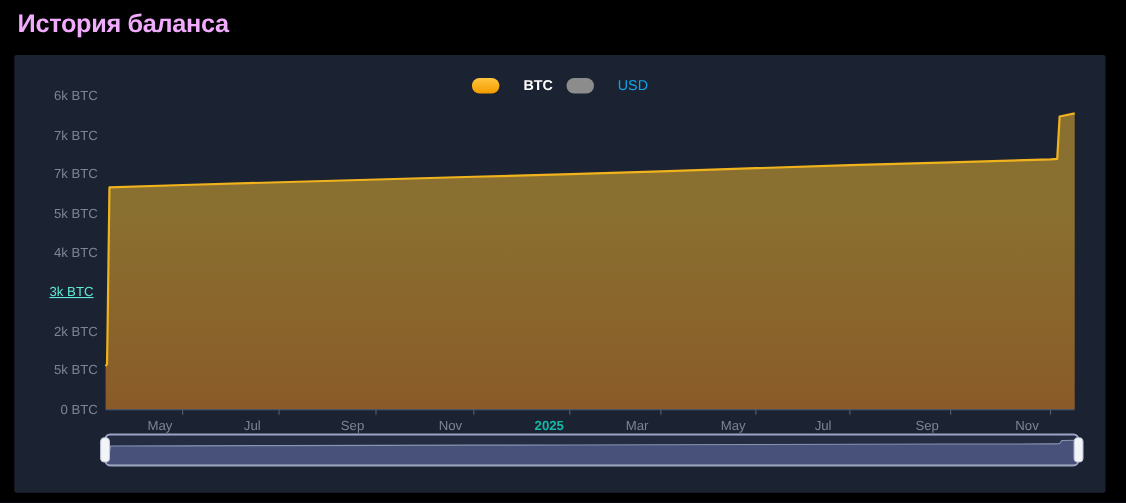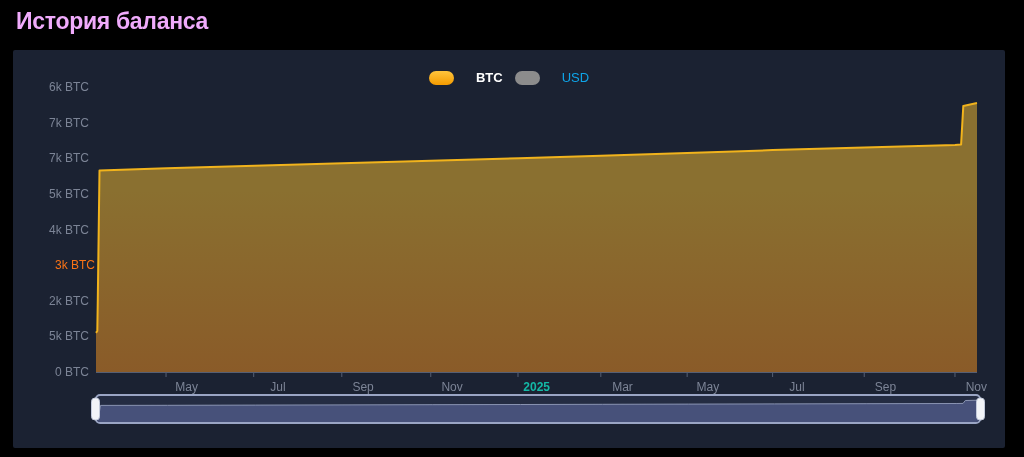--- a/index.html
+++ b/index.html
@@ -28,21 +28,21 @@
   .legend-label { font-size: 13px; line-height: 14px; }
   .legend-label.active { font-weight: 700; }
 
   #chart-box { position: absolute; left: 0; top: 0; width: 992px; height: 398px; z-index: 1; }
   #chart-box svg { display: block; }
 
   .axis-label {
     position: absolute; font-size: 12px; line-height: 14px; pointer-events: none;
   }
   .y-label { width: 62px; text-align: right; }
-  .x-label { width: 64px; text-align: right; }
+  .x-label { width: 64px; text-align: left; }
 
   .slider {
     position: absolute; left: 82px; top: 344px; width: 886px; height: 30px;
     border: 2px solid #9AA5C4; border-radius: 5px;
     background: #242C42; z-index: 2; cursor: pointer;
   }
   .slider svg { display: block; border-radius: 3px; }
   .handle {
     position: absolute; top: 50%; transform: translateY(-50%);
     width: 9px; height: 23px; border-radius: 4px;
@@ -92,21 +92,21 @@
           <line x1="759.6080000000001" y1="322" x2="759.6080000000001" y2="327" stroke="#565F73" stroke-width="1"></line>
           <line x1="851.232" y1="322" x2="851.232" y2="327" stroke="#565F73" stroke-width="1"></line>
           <line x1="941.975" y1="322" x2="941.975" y2="327" stroke="#565F73" stroke-width="1"></line>
 </svg>
       </div>
 
     <div id="yticks">
         <div class="axis-label y-label" style="left: 14px; top: 315px; color: rgb(124, 132, 150);">0 BTC</div>
         <div class="axis-label y-label" style="left: 14px; top: 279.375px; color: rgb(124, 132, 150);">5k BTC</div>
         <div class="axis-label y-label" style="left: 14px; top: 243.75px; color: rgb(124, 132, 150);">2k BTC</div>
-        <div class="axis-label y-label" style="left: 20px; top: 208.125px; color: #f97316;">3k BTC</div>
+        <div class="axis-label y-label" style="left: 10px; top: 208.125px; color: #5eead4; text-decoration: underline;">3k BTC</div>
         <div class="axis-label y-label" style="left: 14px; top: 172.5px; color: rgb(124, 132, 150);">4k BTC</div>
         <div class="axis-label y-label" style="left: 14px; top: 136.875px; color: rgb(124, 132, 150);">5k BTC</div>
         <div class="axis-label y-label" style="left: 14px; top: 101.25px; color: rgb(124, 132, 150);">7k BTC</div>
         <div class="axis-label y-label" style="left: 14px; top: 65.625px; color: rgb(124, 132, 150);">7k BTC</div>
         <div class="axis-label y-label" style="left: 14px; top: 30px; color: rgb(124, 132, 150);">6k BTC</div>
       </div>
     <div id="xticks">
         <div class="axis-label x-label" style="left: 121.04px; top: 330px; color: rgb(124, 132, 150);">May</div>
         <div class="axis-label x-label" style="left: 208.699px; top: 330px; color: rgb(124, 132, 150);">Jul</div>
         <div class="axis-label x-label" style="left: 296.799px; top: 330px; color: rgb(124, 132, 150);">Sep</div>

